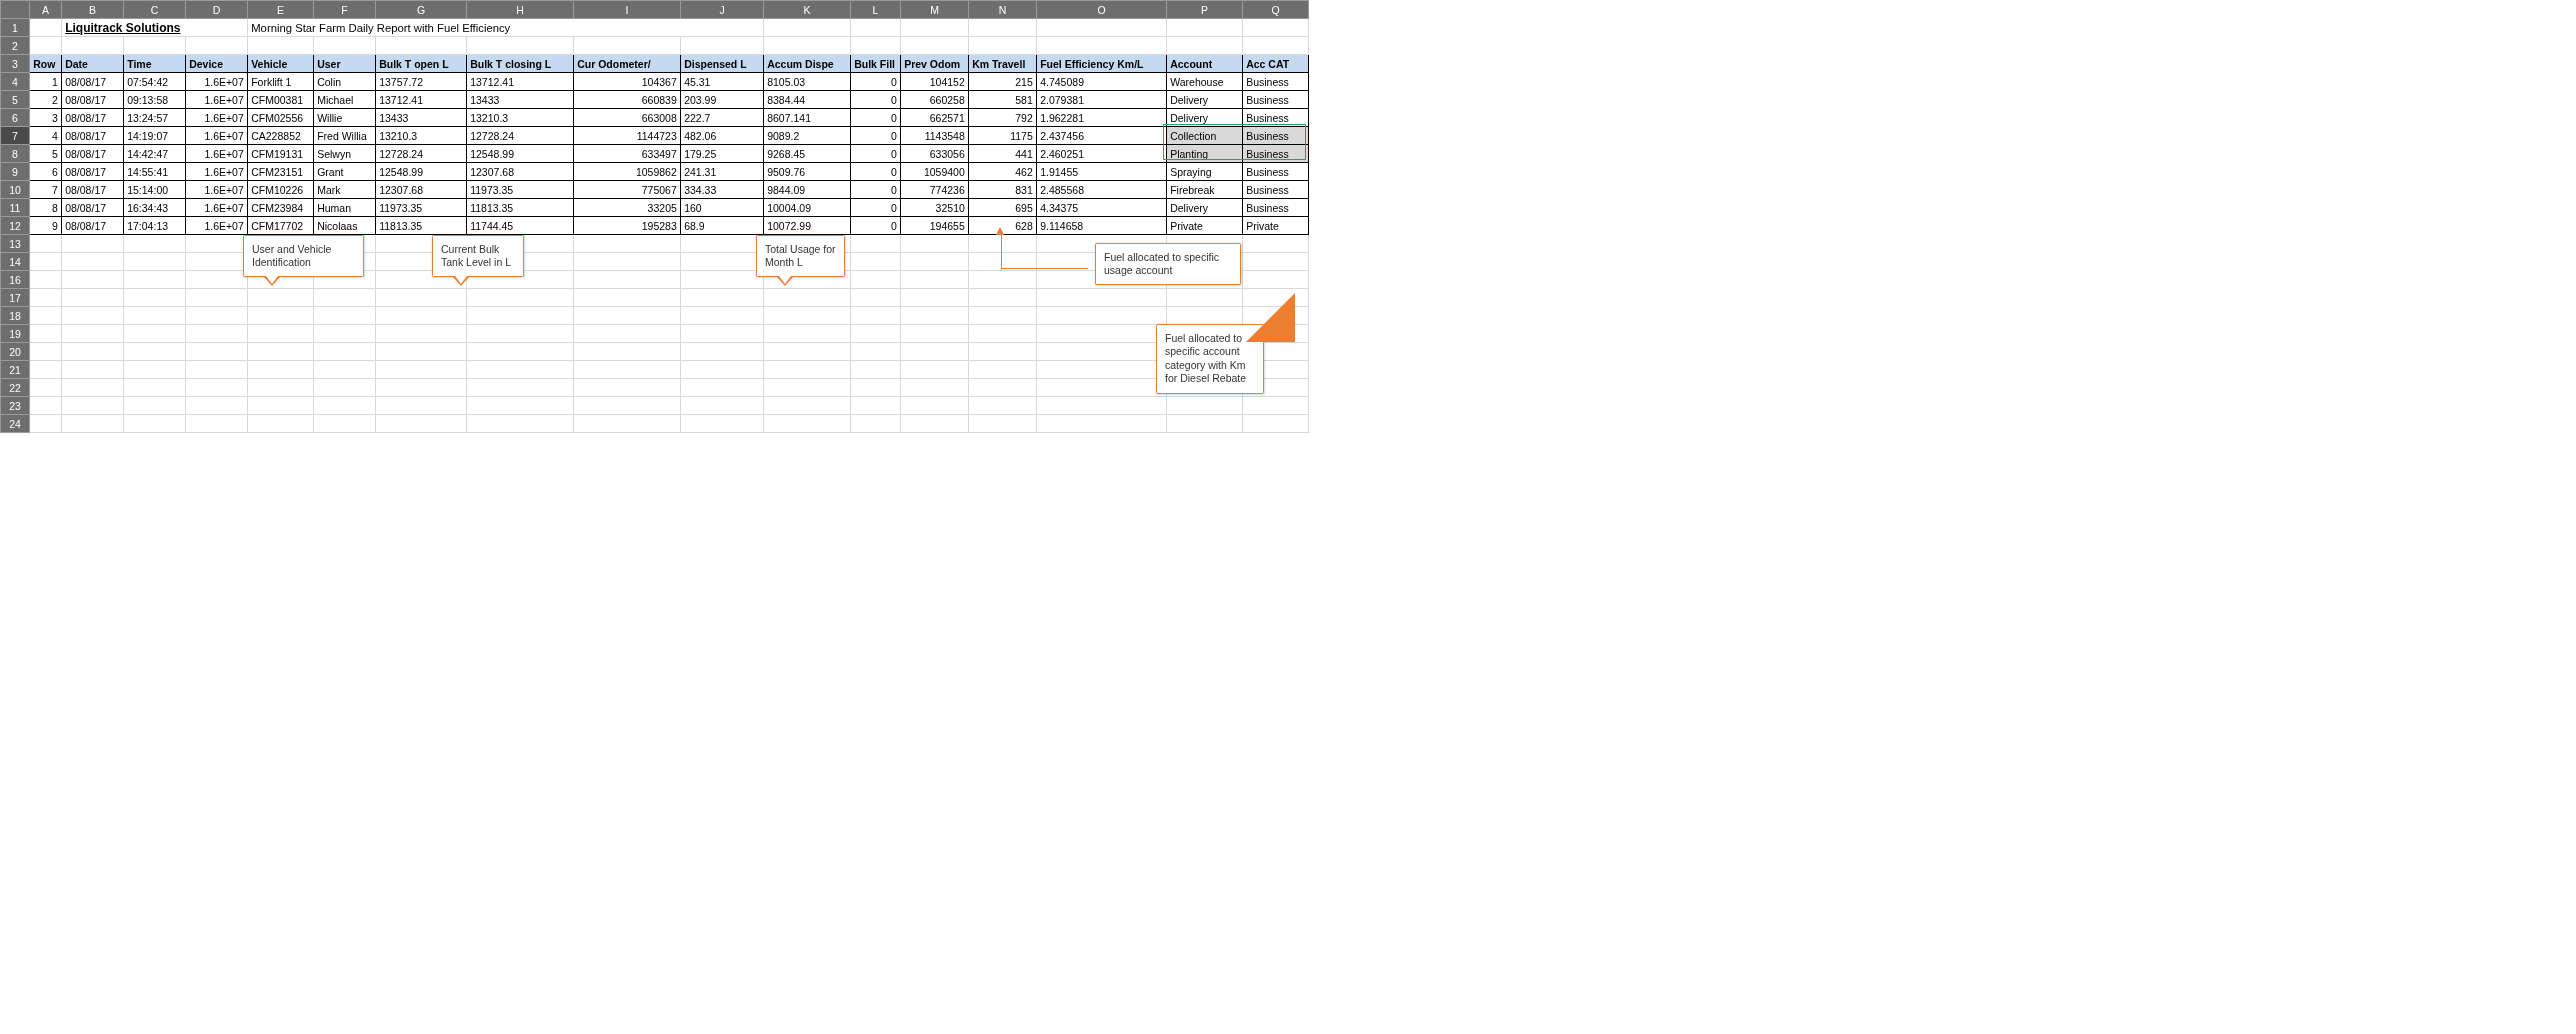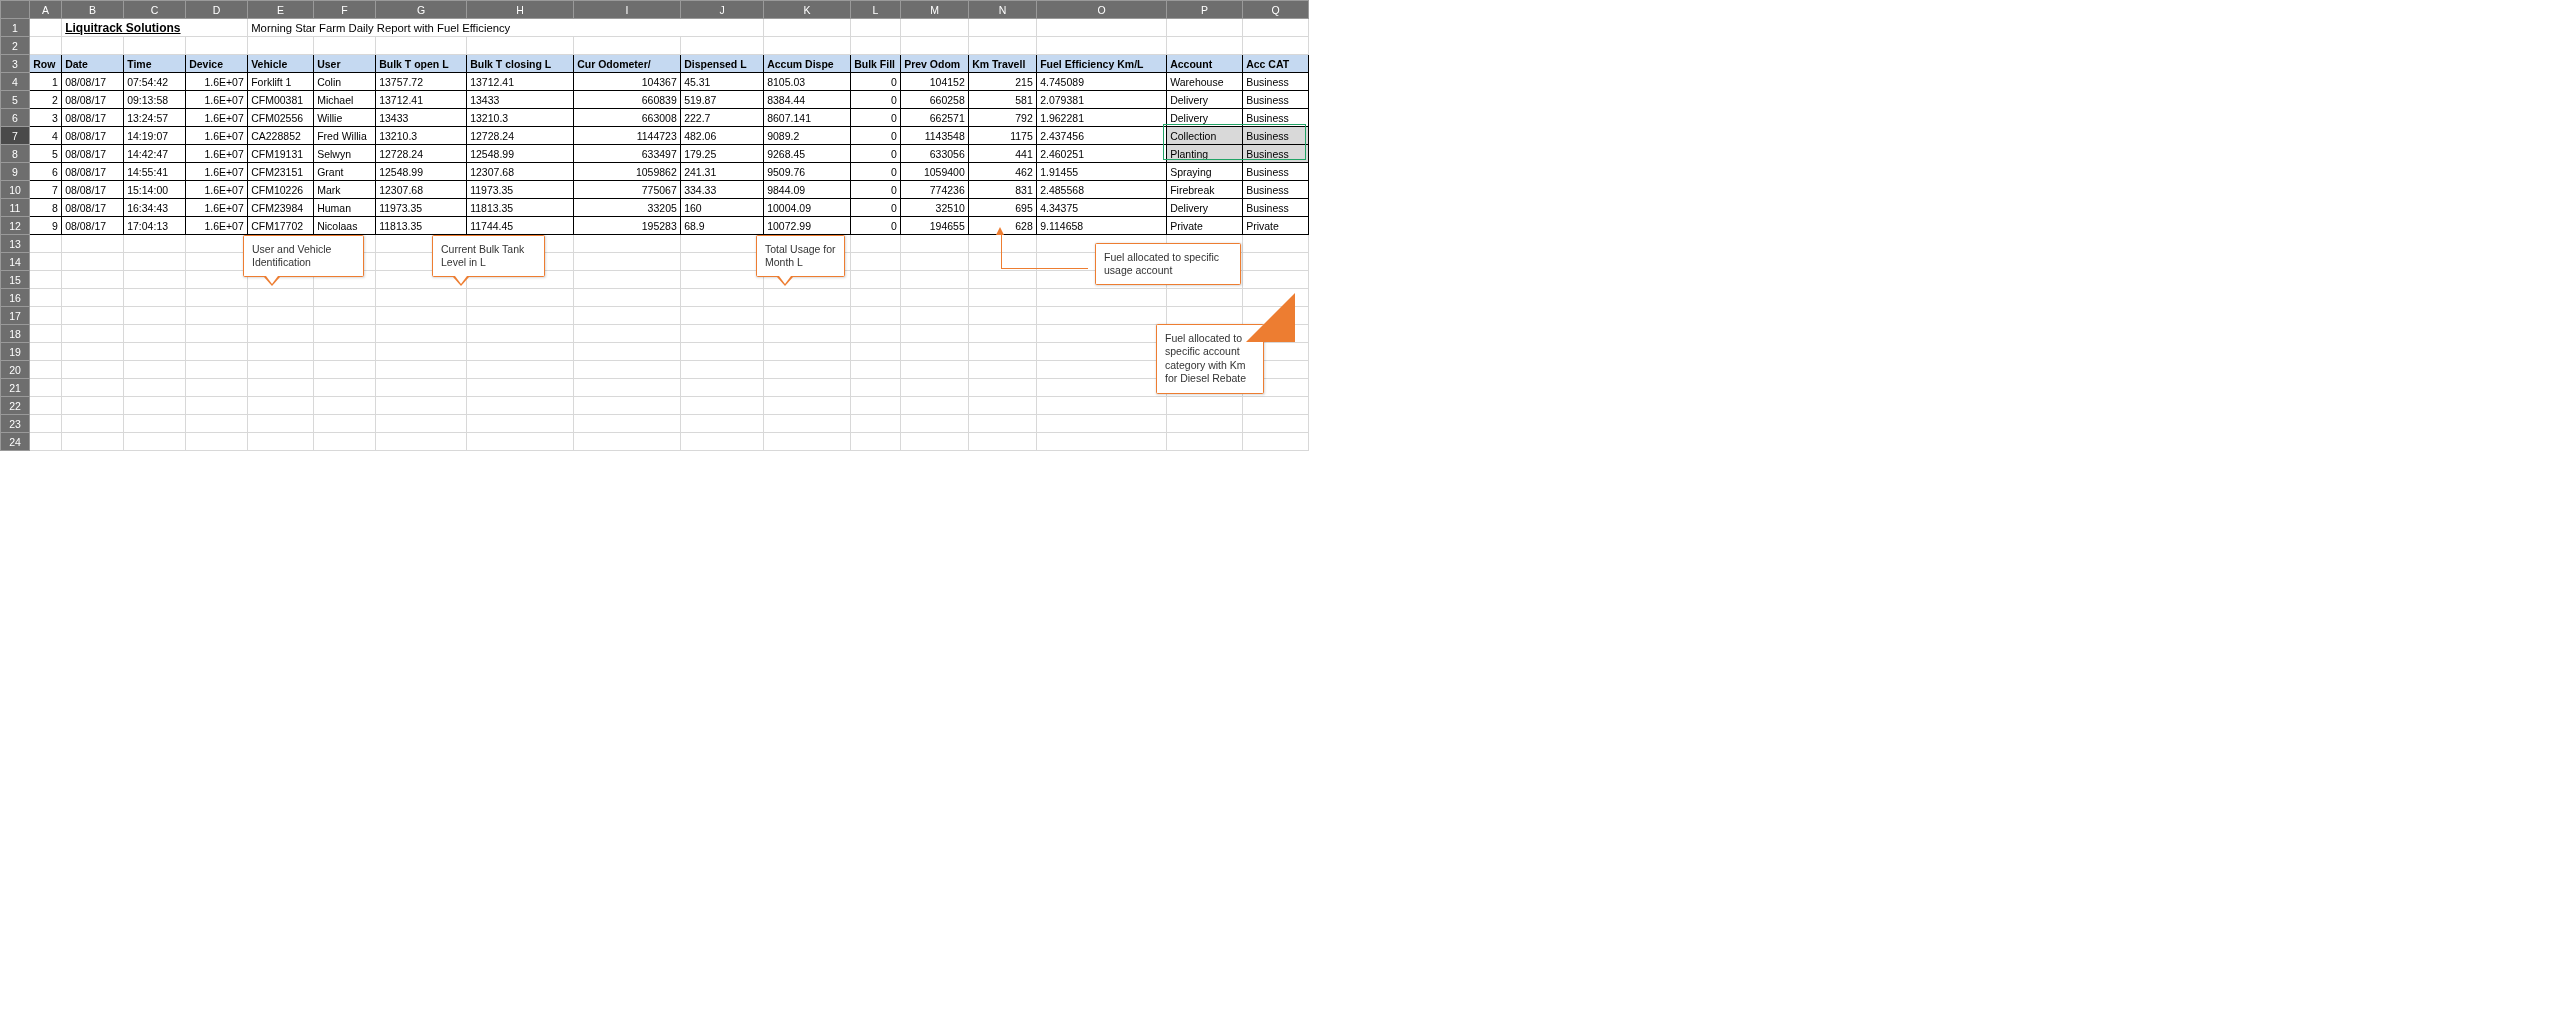--- a/index.html
+++ b/index.html
@@ -262,21 +262,21 @@
           <th class="row-head">5</th>
           <td class="data-cell num">2</td>
           <td class="data-cell">08/08/17</td>
           <td class="data-cell">09:13:58</td>
           <td class="data-cell num">1.6E+07</td>
           <td class="data-cell">CFM00381</td>
           <td class="data-cell">Michael</td>
           <td class="data-cell">13712.41</td>
           <td class="data-cell">13433</td>
           <td class="data-cell num">660839</td>
-          <td class="data-cell">519.87</td>
+          <td class="data-cell">203.99</td>
           <td class="data-cell">8384.44</td>
           <td class="data-cell num">0</td>
           <td class="data-cell num">660258</td>
           <td class="data-cell num">581</td>
           <td class="data-cell">2.079381</td>
           <td class="data-cell">Delivery</td>
           <td class="data-cell">Business</td>
         </tr>
         <tr>
           <th class="row-head">6</th>
@@ -455,40 +455,20 @@
           <td class="gridcell"></td>
           <td class="gridcell"></td>
           <td class="gridcell"></td>
           <td class="gridcell"></td>
           <td class="gridcell"></td>
           <td class="gridcell"></td>
           <td class="gridcell"></td>
           <td class="gridcell"></td>
         </tr>
         <tr>
-          <th class="row-head">15</th>
-          <td class="gridcell"></td>
-          <td class="gridcell"></td>
-          <td class="gridcell"></td>
-          <td class="gridcell"></td>
-          <td class="gridcell"></td>
-          <td class="gridcell"></td>
-          <td class="gridcell"></td>
-          <td class="gridcell"></td>
-          <td class="gridcell"></td>
-          <td class="gridcell"></td>
-          <td class="gridcell"></td>
-          <td class="gridcell"></td>
-          <td class="gridcell"></td>
-          <td class="gridcell"></td>
-          <td class="gridcell"></td>
-          <td class="gridcell"></td>
-          <td class="gridcell"></td>
-        </tr>
-        <tr>
           <th class="row-head">16</th>
           <td class="gridcell"></td>
           <td class="gridcell"></td>
           <td class="gridcell"></td>
           <td class="gridcell"></td>
           <td class="gridcell"></td>
           <td class="gridcell"></td>
           <td class="gridcell"></td>
           <td class="gridcell"></td>
           <td class="gridcell"></td>
@@ -660,21 +640,21 @@
           <td class="gridcell"></td>
           <td class="gridcell"></td>
           <td class="gridcell"></td>
         </tr>
       </tbody>
 </table>
 
 <div class="green-outline" id="green-sel" style="left: 1163px; top: 124px; width: 143px; height: 36px;"></div>
 
 <div class="callout tail-bottom" id="co1" style="left: 243px; top: 235px; width: 121px;">User and Vehicle Identification</div>
-<div class="callout tail-bottom" id="co2" style="left: 432px; top: 235px; width: 113px;">Current Bulk Tank Level in L</div>
+<div class="callout tail-bottom" id="co2" style="left: 432px; top: 235px; width: 92px;">Current Bulk Tank Level in L</div>
 <div class="callout tail-bottom" id="co3" style="left: 756px; top: 235px; width: 89px;">Total Usage for Month L</div>
 <div class="callout" id="co4" style="left: 1095px; top: 243px; width: 146px;">Fuel allocated to specific usage account</div>
 <div class="callout tail-topright" id="co5" style="left: 1156px; top: 324px; width: 108px;">Fuel allocated to specific account category with Km for Diesel Rebate</div>
 
 <div class="arrow-line" id="arr-v" style="left: 1001px; top: 234px; height: 34px;"></div>
 <div class="arrow-h" id="arr-h" style="left: 1001px; top: 268px; width: 87px;"></div>
 <div class="arrow-head" id="arr-head" style="left: 996px; top: 227px;"></div>
 
 </div>
 

